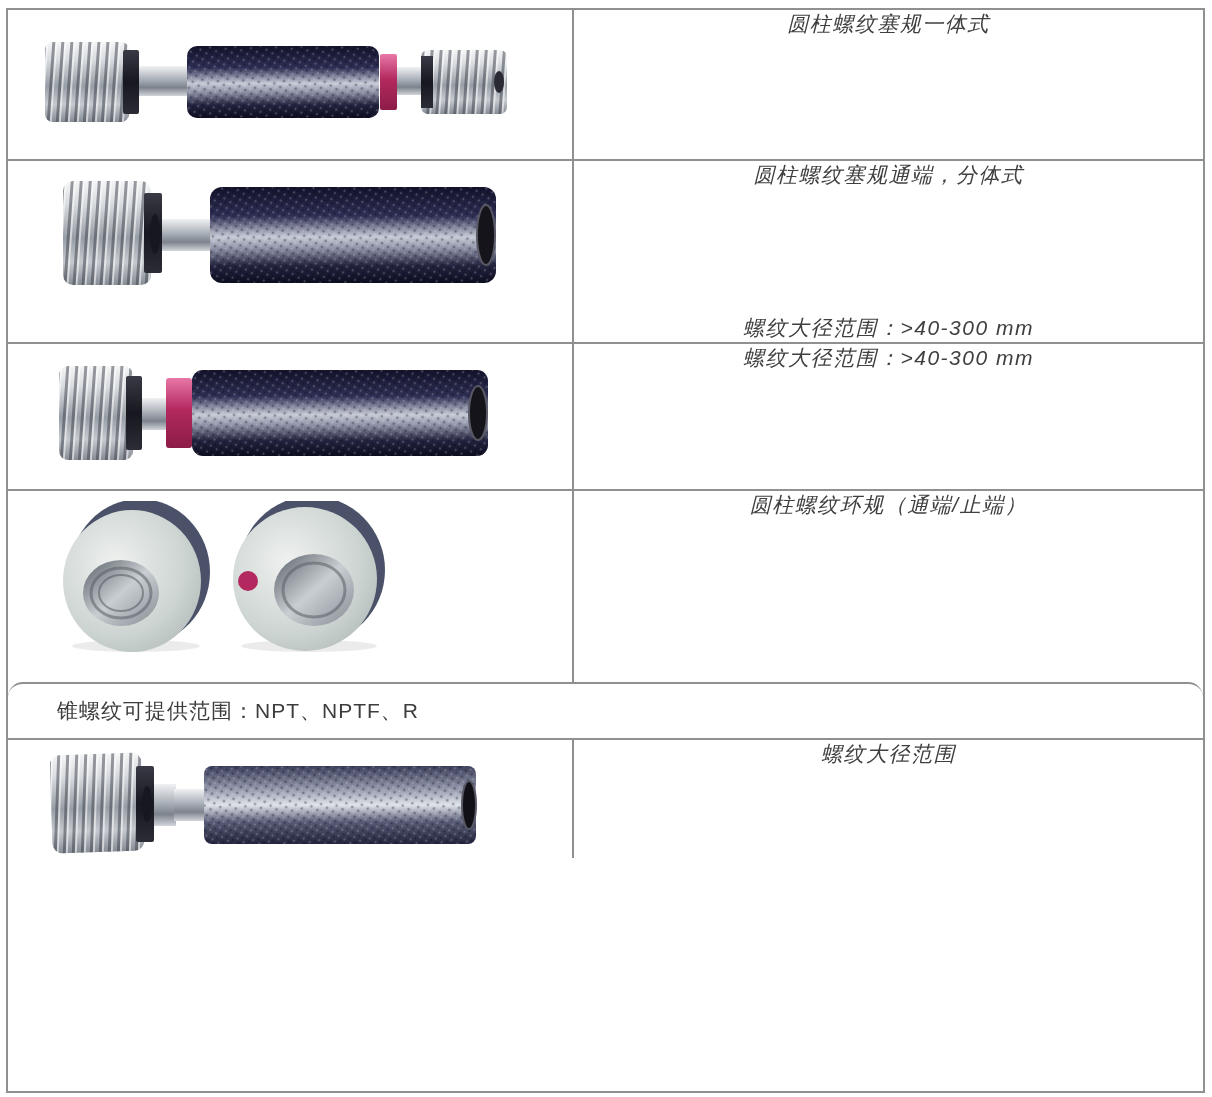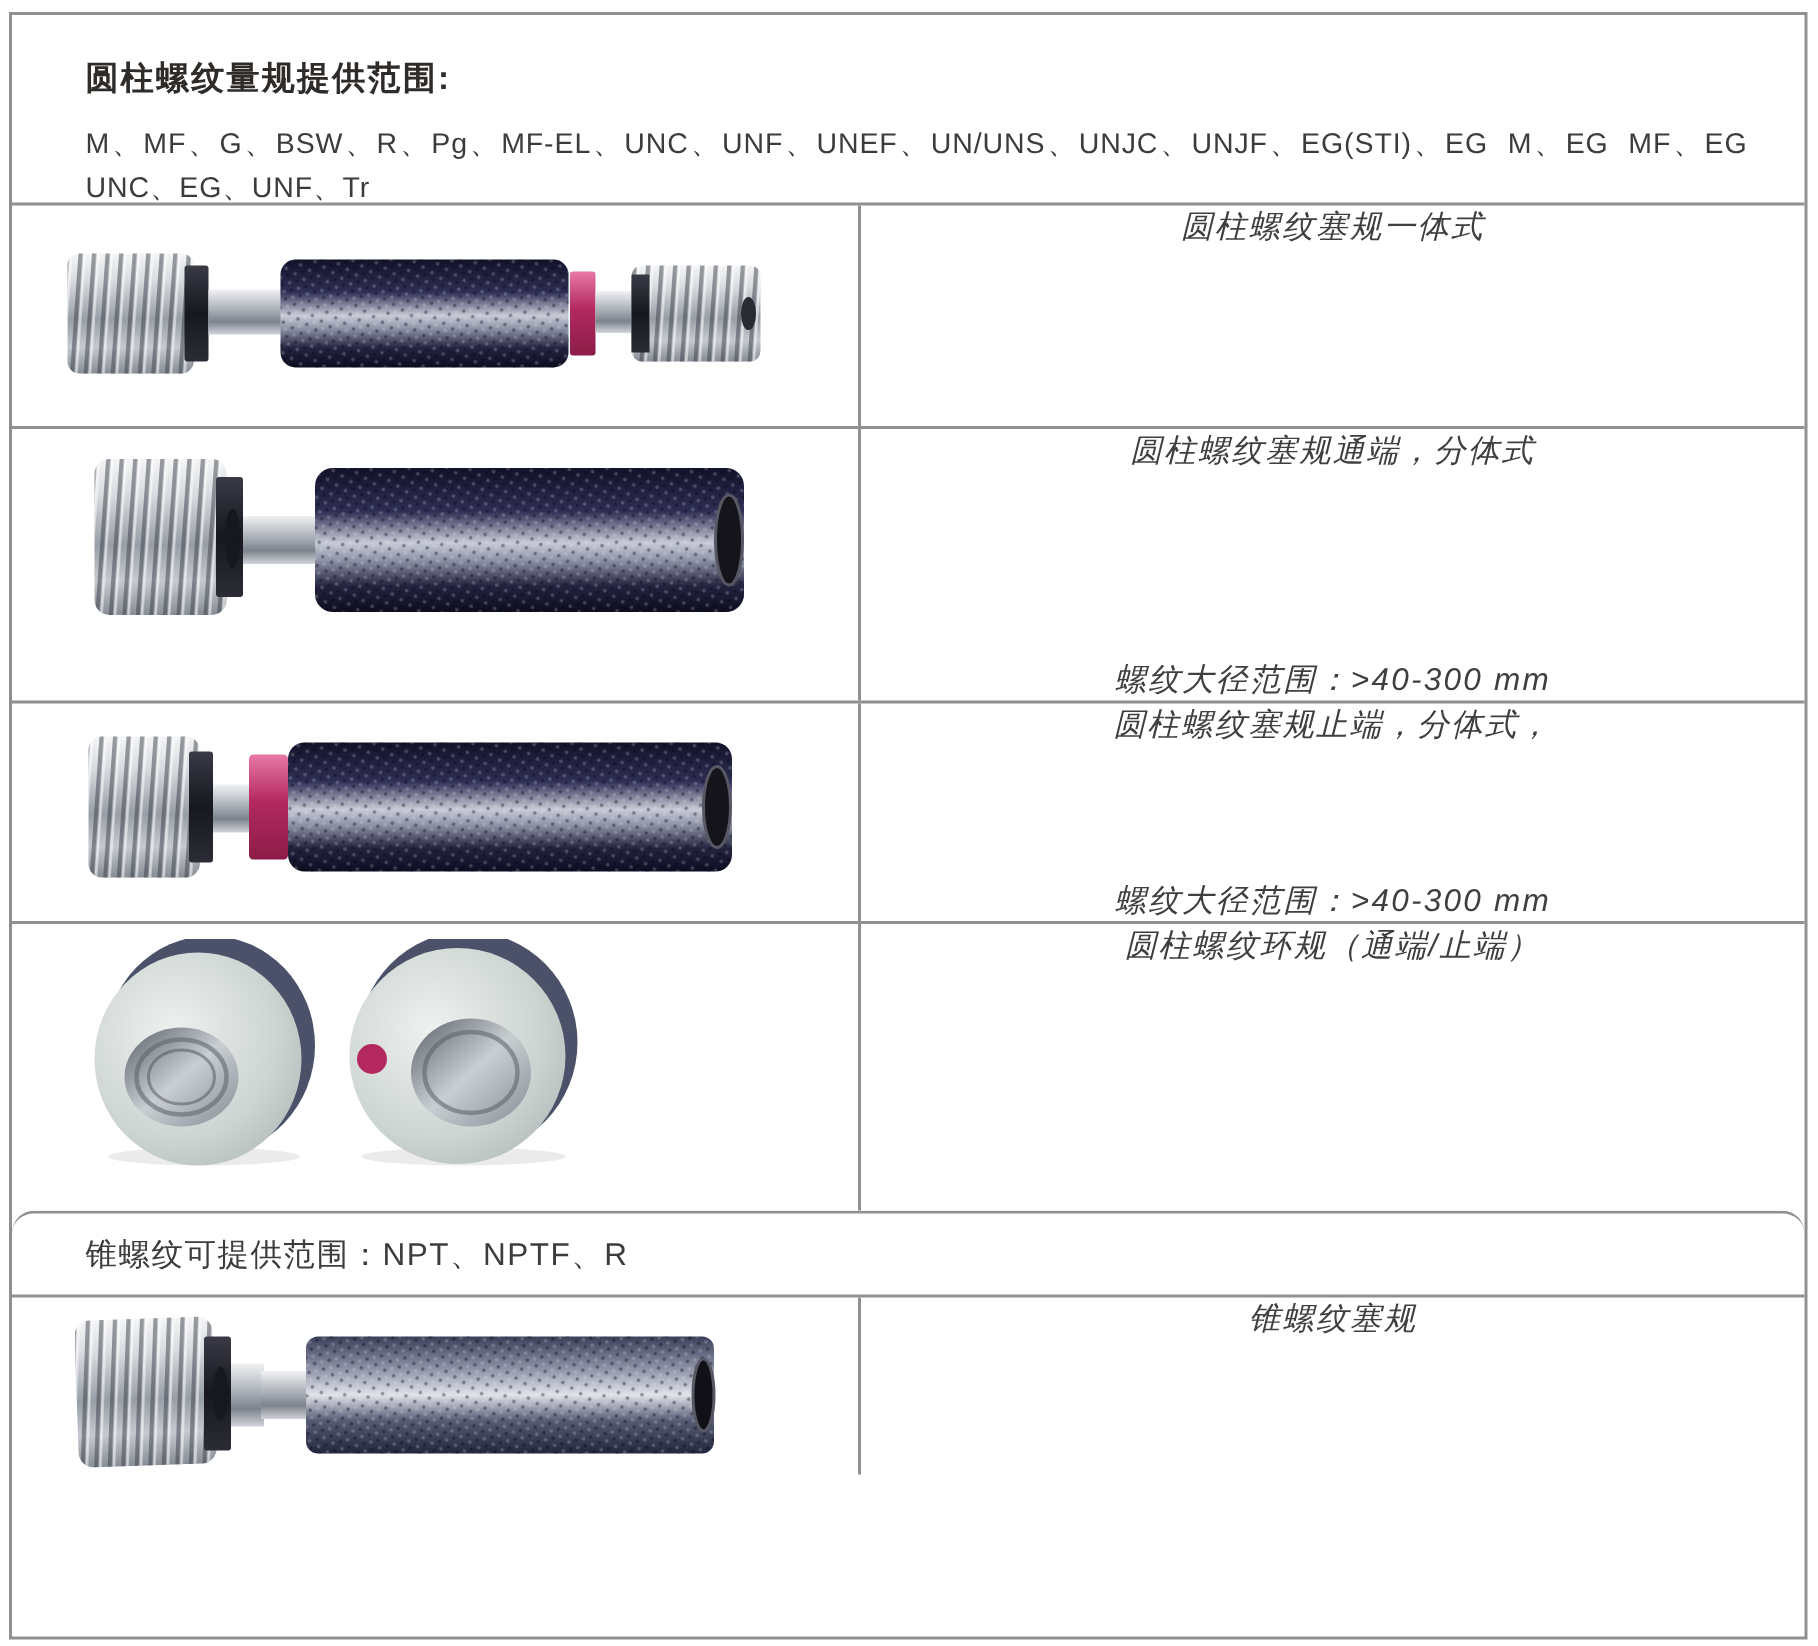--- a/index.html
+++ b/index.html
@@ -83,24 +83,20 @@
     <pattern id="pThread" width="9" height="12" patternUnits="userSpaceOnUse" patternTransform="rotate(4)">
       <rect x="0" width="3" height="12" fill="rgba(58,62,72,0.5)"></rect>
       <rect x="3" width="2" height="12" fill="rgba(255,255,255,0.55)"></rect>
     </pattern>
   </defs>
 </svg>
 
 <div class="page">
   <div class="tbl">
 
-    <div class="row rh">
-      <div class="h-title">圆柱螺纹量规提供范围:</div>
-      <div class="h-range">M、MF、G、BSW、R、Pg、MF-EL、UNC、UNF、UNEF、UN/UNS、UNJC、UNJF、EG(STI)、EG M、EG MF、EG UNC、EG、UNF、Tr</div>
-    </div>
 
     <div class="row r1">
       <div class="cell img">
         <svg class="art" style="left:36px;top:22px;width:465px;height:100px" viewBox="0 0 465 100" preserveAspectRatio="none">
           <rect x="1" y="10" width="84" height="80" rx="8" fill="url(#gMetal)"></rect>
           <rect x="1" y="10" width="84" height="80" rx="8" fill="url(#pThread)"></rect>
           <rect x="79" y="18" width="16" height="64" rx="2" fill="url(#gChuck)"></rect>
           <rect x="95" y="34" width="50" height="30" fill="url(#gShaft)"></rect>
           <rect x="143" y="14" width="192" height="72" rx="10" fill="url(#gKnurl)"></rect>
           <rect x="143" y="14" width="192" height="72" rx="10" fill="url(#pKnurl)"></rect>
@@ -143,21 +139,20 @@
           <rect x="1" y="10" width="74" height="94" rx="9" fill="url(#pThread)"></rect>
           <rect x="68" y="20" width="16" height="74" rx="2" fill="url(#gChuck)"></rect>
           <rect x="84" y="42" width="28" height="32" fill="url(#gShaft)"></rect>
           <rect x="108" y="22" width="26" height="70" rx="3" fill="url(#gRed)"></rect>
           <rect x="134" y="14" width="296" height="86" rx="11" fill="url(#gKnurl)"></rect>
           <rect x="134" y="14" width="296" height="86" rx="11" fill="url(#pKnurl)"></rect>
           <ellipse cx="420" cy="57" rx="9" ry="27" fill="#14141a" stroke="#585864" stroke-width="2"></ellipse>
         </svg>
       </div>
       <div class="cell txt">
-        <div>圆柱螺纹塞规止端，分体式，</div>
         <div>螺纹大径范围：&gt;40-300 mm</div>
       </div>
     </div>
 
     <div class="row r4">
       <div class="cell img">
         <svg class="art" style="left:54px;top:10px;width:325px;height:152px" viewBox="0 0 325 152" preserveAspectRatio="none">
           <ellipse cx="74" cy="145" rx="64" ry="6" fill="rgba(0,0,0,0.08)"></ellipse>
           <ellipse cx="247" cy="145" rx="68" ry="6" fill="rgba(0,0,0,0.08)"></ellipse>
 
@@ -191,19 +186,19 @@
           <rect x="86" y="14" width="18" height="76" rx="2" fill="url(#gChuck)"></rect>
           <ellipse cx="97" cy="52" rx="5" ry="18" fill="#17171f"></ellipse>
           <rect x="104" y="32" width="22" height="42" fill="url(#gShaft)"></rect>
           <rect x="124" y="37" width="32" height="32" fill="url(#gShaft)"></rect>
           <rect x="154" y="14" width="272" height="78" rx="8" fill="url(#gKnurlLight)"></rect>
           <rect x="154" y="14" width="272" height="78" rx="8" fill="url(#pKnurl)"></rect>
           <ellipse cx="419" cy="53" rx="7" ry="24" fill="#101016" stroke="#585864" stroke-width="2"></ellipse>
         </svg>
       </div>
       <div class="cell txt">
-        <div>锥螺纹塞规</div>
+        <div>螺纹大径范围</div>
       </div>
     </div>
 
 
   </div>
 </div>
 
 </body></html>

